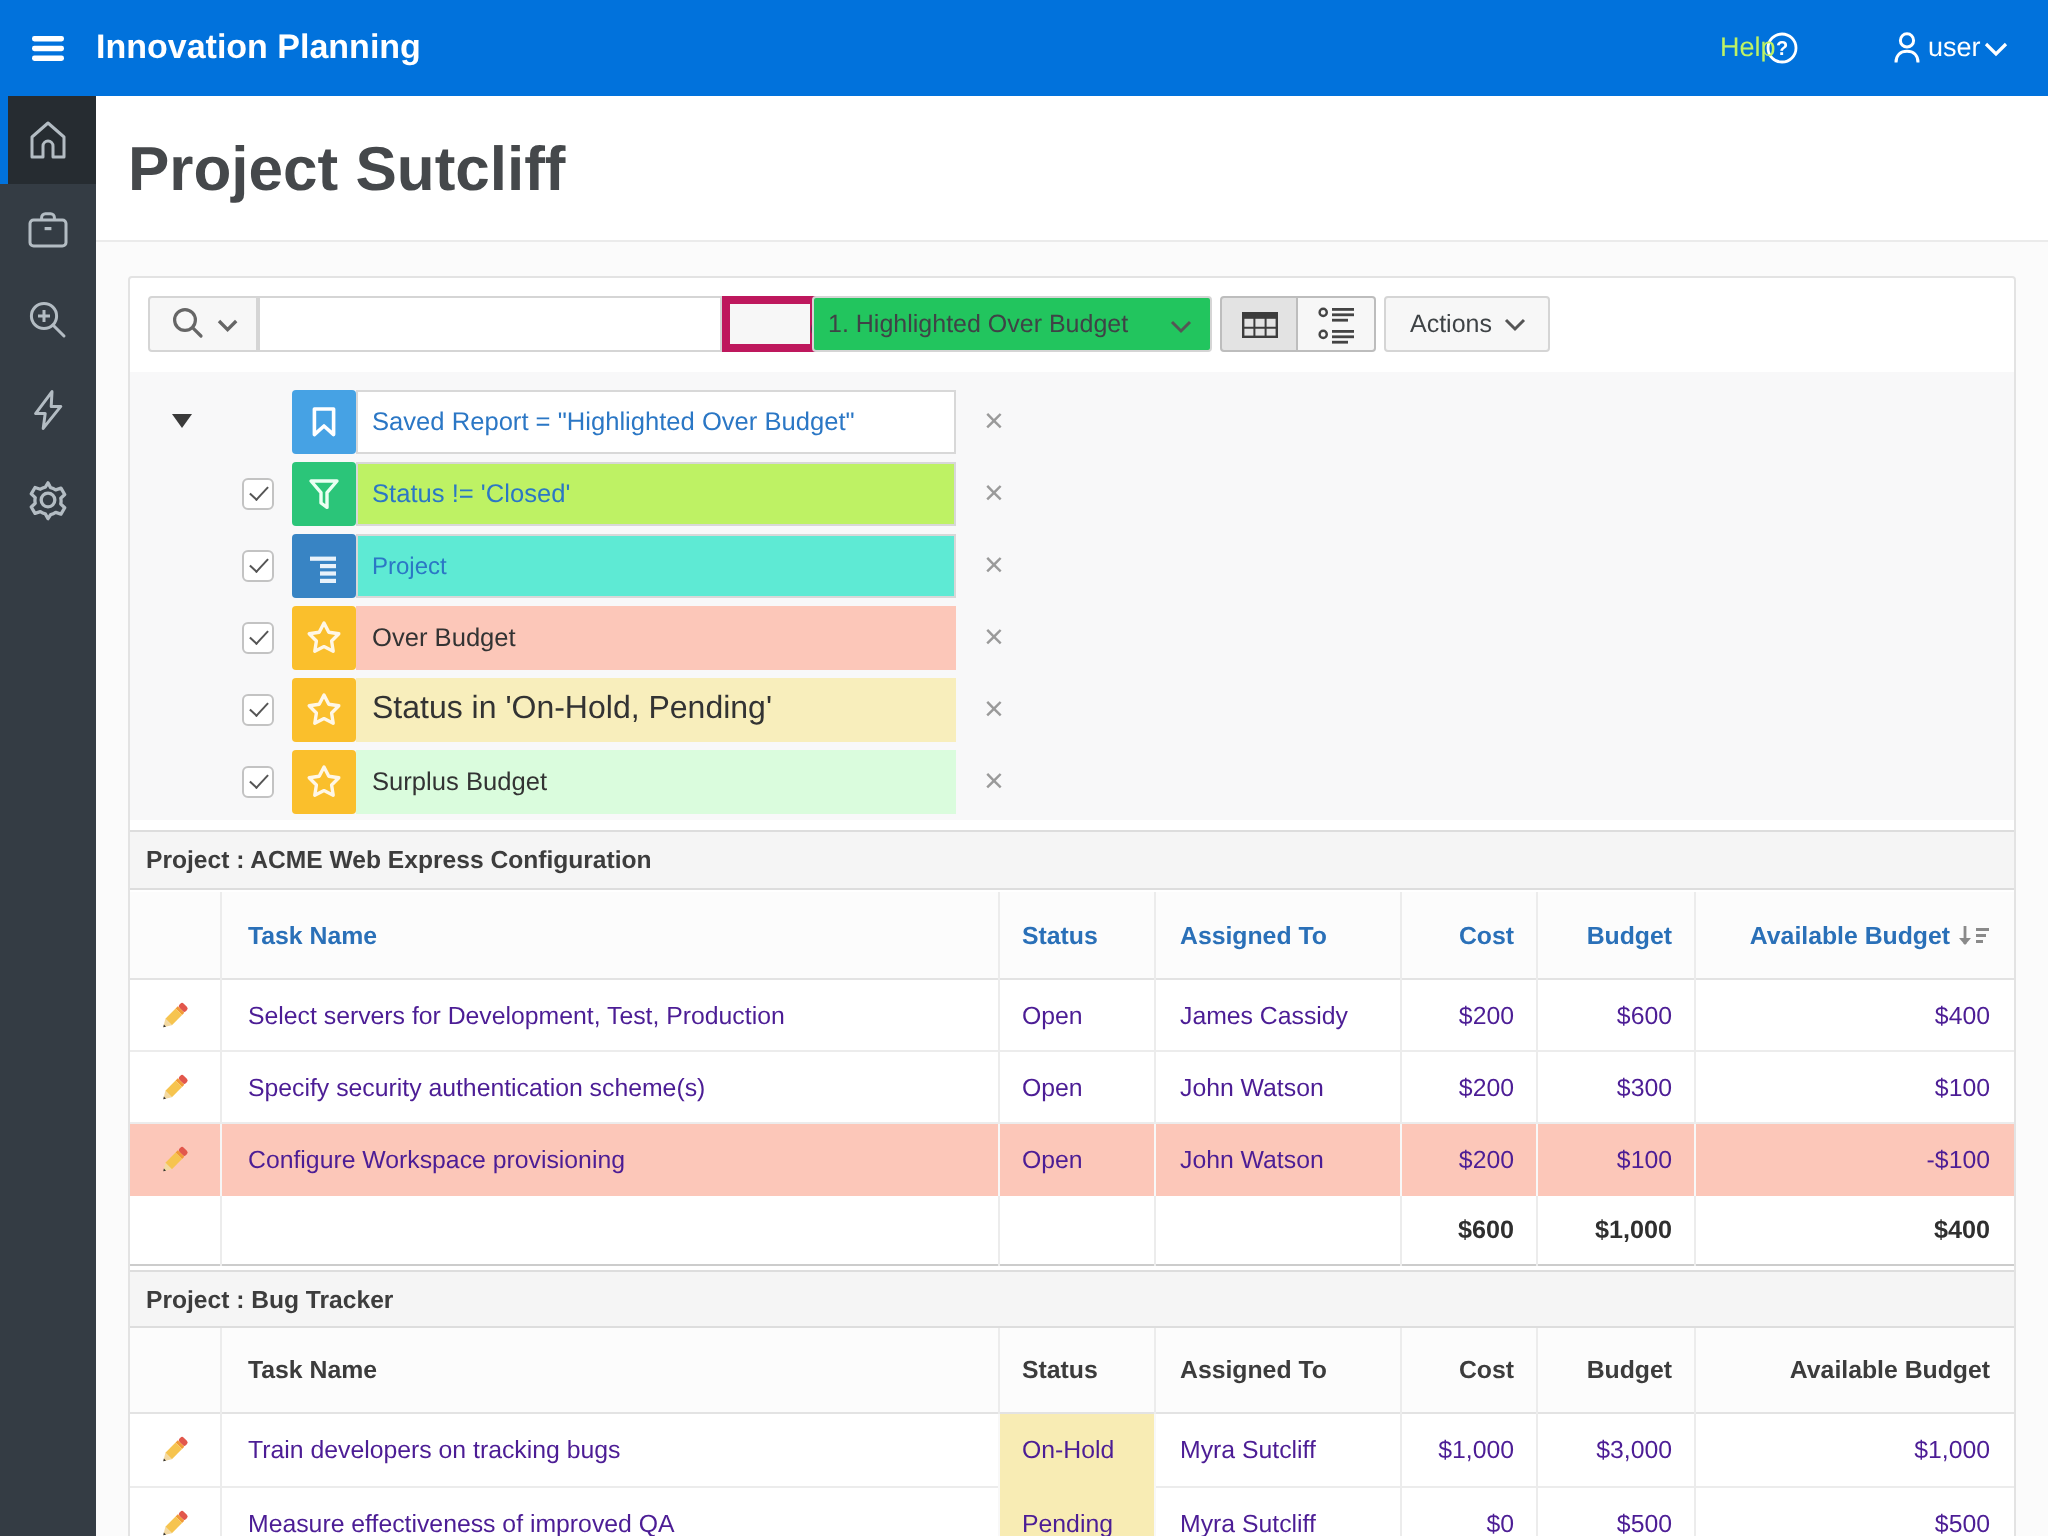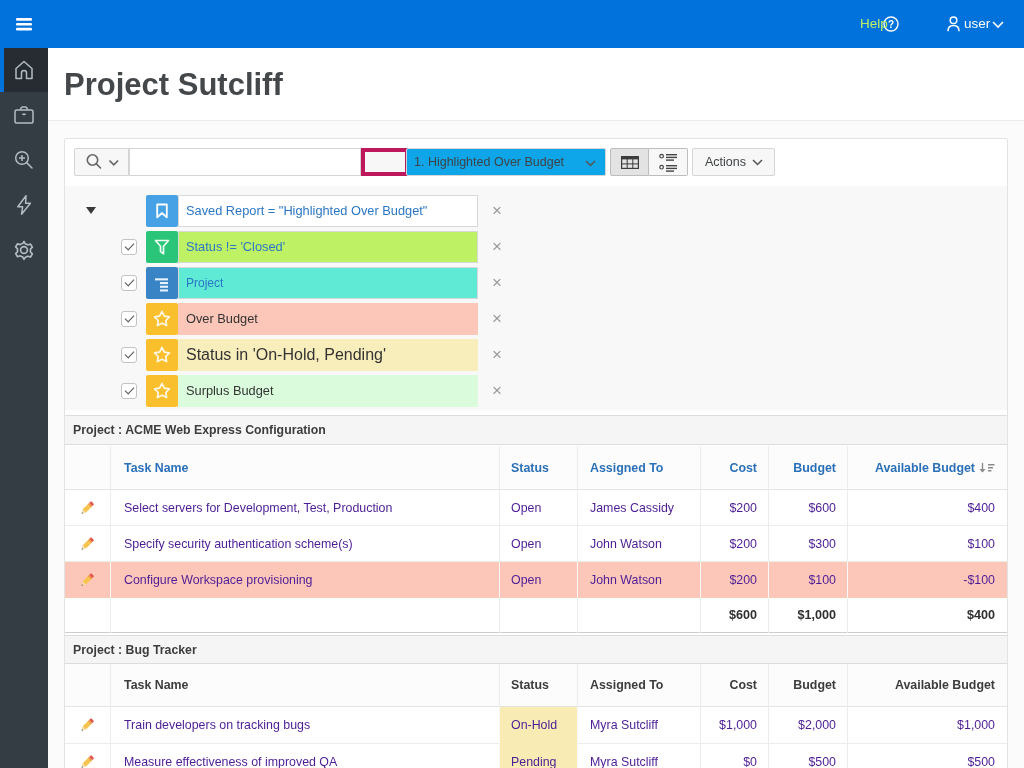--- a/index.html
+++ b/index.html
@@ -23,21 +23,21 @@
 
   <div class="abs" style="left:74px;top:148px;width:55px;height:28px;background:#f7f7f7;border:1px solid #d5d5d5;border-radius:2px 0 0 2px;">
     <svg width="42" height="20" viewBox="0 0 42 20" style="position:absolute;left:11px;top:4px;">
       <circle cx="6.5" cy="7" r="5.2" fill="none" stroke="#666" stroke-width="1.6"></circle>
       <line x1="10.4" y1="10.9" x2="14.5" y2="15" stroke="#666" stroke-width="1.6" stroke-linecap="round"></line>
       <path d="M23.5 7.5 l4.3 4.3 4.3-4.3" fill="none" stroke="#666" stroke-width="1.7"></path>
     </svg>
   </div>
   <div class="abs" style="left:129px;top:148px;width:232px;height:28px;background:#fff;border:1px solid #d5d5d5;"></div>
   <div class="abs" style="left:361px;top:148px;width:42px;height:28px;background:#f7f7f7;border:4px solid #be185d;border-radius:0 2px 2px 0;text-align:center;line-height:26px;font-size:13px;font-weight:bold;color:#3f4346;padding-left:40px;">Go</div>
-  <div class="abs" style="left:406px;top:148px;width:200px;height:28px;background:#0ea5e9;border:1px solid #d5d5d5;border-radius:2px;">
+  <div class="abs" style="left:406px;top:148px;width:200px;height:28px;background:#22c55e;border:1px solid #d5d5d5;border-radius:2px;">
     <span style="position:absolute;left:7px;line-height:26px;font-size:12.5px;color:#3f4346;">1. Highlighted Over Budget</span>
     <svg width="11" height="7" viewBox="0 0 11 7" style="position:absolute;right:9px;top:11px;">
       <path d="M1 1 l4.5 4.5 L10 1" fill="none" stroke="#555" stroke-width="1.5"></path>
     </svg>
   </div>
   <div class="abs" style="left:610px;top:148px;width:39px;height:28px;background:#e3e3e3;border:1px solid #bdbdbd;border-radius:2px 0 0 2px;">
     <svg width="18" height="13" viewBox="0 0 18 13" style="position:absolute;left:10px;top:7px;">
       <rect x="0.6" y="0.6" width="16.8" height="11.8" fill="none" stroke="#3c3c3c" stroke-width="1.2"></rect>
       <rect x="0.6" y="0.6" width="16.8" height="2.8" fill="#3c3c3c"></rect>
       <line x1="0.6" y1="7.9" x2="17.4" y2="7.9" stroke="#3c3c3c" stroke-width="1"></line>
@@ -237,21 +237,21 @@
           <rect x="6.9" y="5.8" width="4.6" height="7.2" fill="#f6c44f"></rect>
           <path d="M6.9 13 h4.6 L9.2 16.8 z" fill="#f3d9a2"></path>
           <path d="M8.45 15.6 L9.2 16.8 9.95 15.6 z" fill="#333"></path>
         </g>
       </svg></div>
 
   <div class="txt td" style="left:124px;top:707px;">Train developers on tracking bugs</div>
   <div class="txt td" style="left:511px;top:707px;">On-Hold</div>
   <div class="txt td" style="left:590px;top:707px;">Myra Sutcliff</div>
   <div class="txt td" style="left:700px;top:707px;width:57px;text-align:right;">$1,000</div>
-  <div class="txt td" style="left:768px;top:707px;width:68px;text-align:right;">$2,000</div>
+  <div class="txt td" style="left:768px;top:707px;width:68px;text-align:right;">$3,000</div>
   <div class="txt td" style="left:847px;top:707px;width:148px;text-align:right;">$1,000</div>
 
   <div class="txt td" style="left:124px;top:744px;">Measure effectiveness of improved QA</div>
   <div class="txt td" style="left:511px;top:744px;">Pending</div>
   <div class="txt td" style="left:590px;top:744px;">Myra Sutcliff</div>
   <div class="txt td" style="left:700px;top:744px;width:57px;text-align:right;">$0</div>
   <div class="txt td" style="left:768px;top:744px;width:68px;text-align:right;">$500</div>
   <div class="txt td" style="left:847px;top:744px;width:148px;text-align:right;">$500</div>
 
   <div class="abs vl2" style="left:110px;"></div>
@@ -262,20 +262,21 @@
   <div class="abs vl2" style="left:847px;"></div>
   <div class="abs" style="left:499px;top:707px;width:1px;height:61px;background:rgba(255,255,255,.65);"></div>
   <div class="abs" style="left:577px;top:707px;width:1px;height:61px;background:rgba(255,255,255,.65);"></div>
 
   <div class="abs" style="left:0;top:0;width:1024px;height:48px;background:#0172dc;">
     <svg width="16" height="13" viewBox="0 0 16 13" style="position:absolute;left:16px;top:17.5px;">
       <rect x="0" y="0" width="16" height="2.7" rx="1.2" fill="#fff"></rect>
       <rect x="0" y="4.9" width="16" height="2.7" rx="1.2" fill="#fff"></rect>
       <rect x="0" y="9.8" width="16" height="2.7" rx="1.2" fill="#fff"></rect>
     </svg>
+    <span style="position:absolute;left:48px;line-height:48px;font-size:17px;font-weight:bold;color:#fff;">Innovation Planning</span>
     <svg width="16" height="16" viewBox="0 0 16 16" style="position:absolute;left:883px;top:16px;">
       <circle cx="8" cy="8" r="7" fill="none" stroke="#fff" stroke-width="1.4"></circle>
       <text x="8" y="11.5" font-size="10" font-weight="bold" fill="#fff" text-anchor="middle" font-family="Liberation Sans, sans-serif">?</text>
     </svg>
     <span style="position:absolute;left:860px;line-height:48px;font-size:13.5px;color:#bef264;">Help</span>
     <svg width="15" height="16" viewBox="0 0 15 16" style="position:absolute;left:946px;top:16px;">
       <circle cx="7.5" cy="4.2" r="3.3" fill="none" stroke="#fff" stroke-width="1.5"></circle>
       <path d="M2 15.2 c0-3.6 2.3-5.6 5.5-5.6 s5.5 2 5.5 5.6" fill="none" stroke="#fff" stroke-width="1.5"></path>
     </svg>
     <span style="position:absolute;left:964px;line-height:48px;font-size:13.5px;color:#fff;">user</span>

